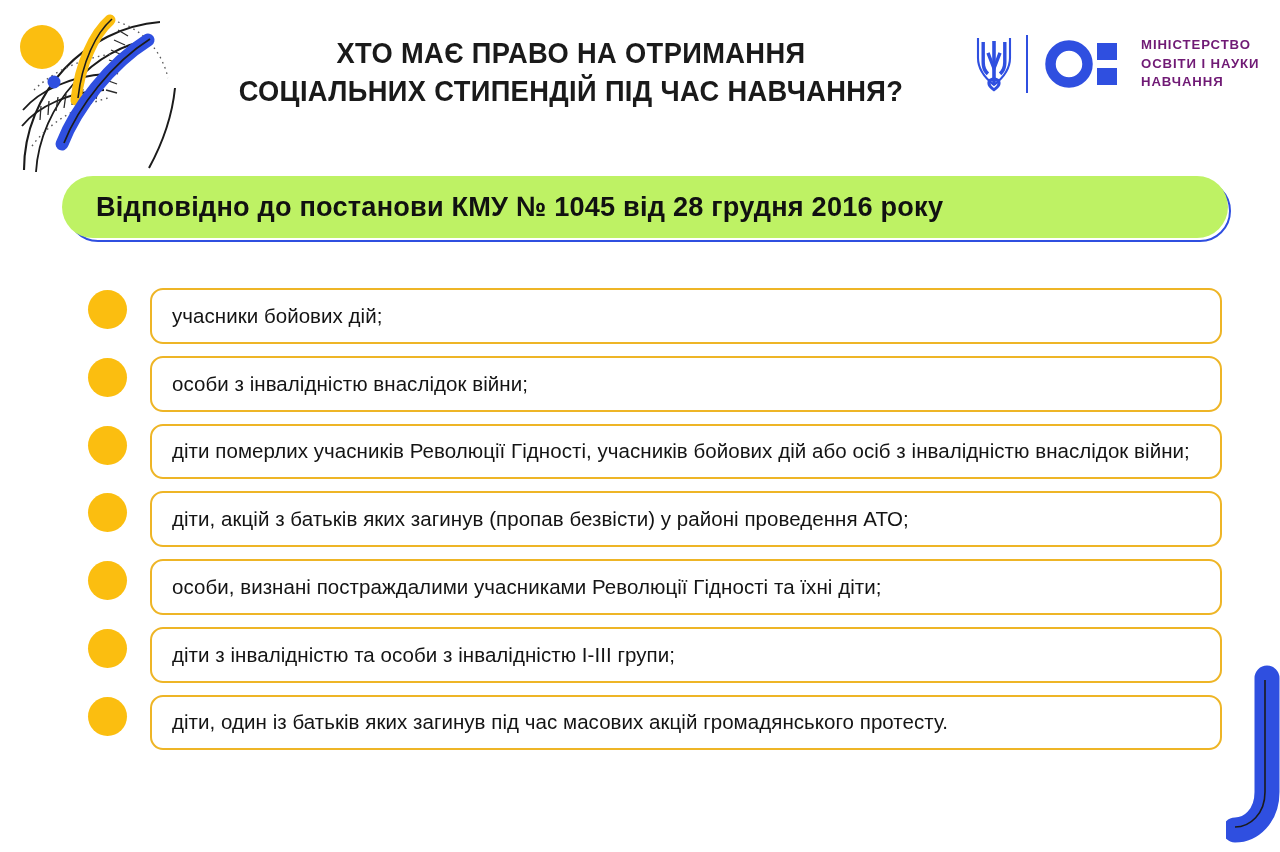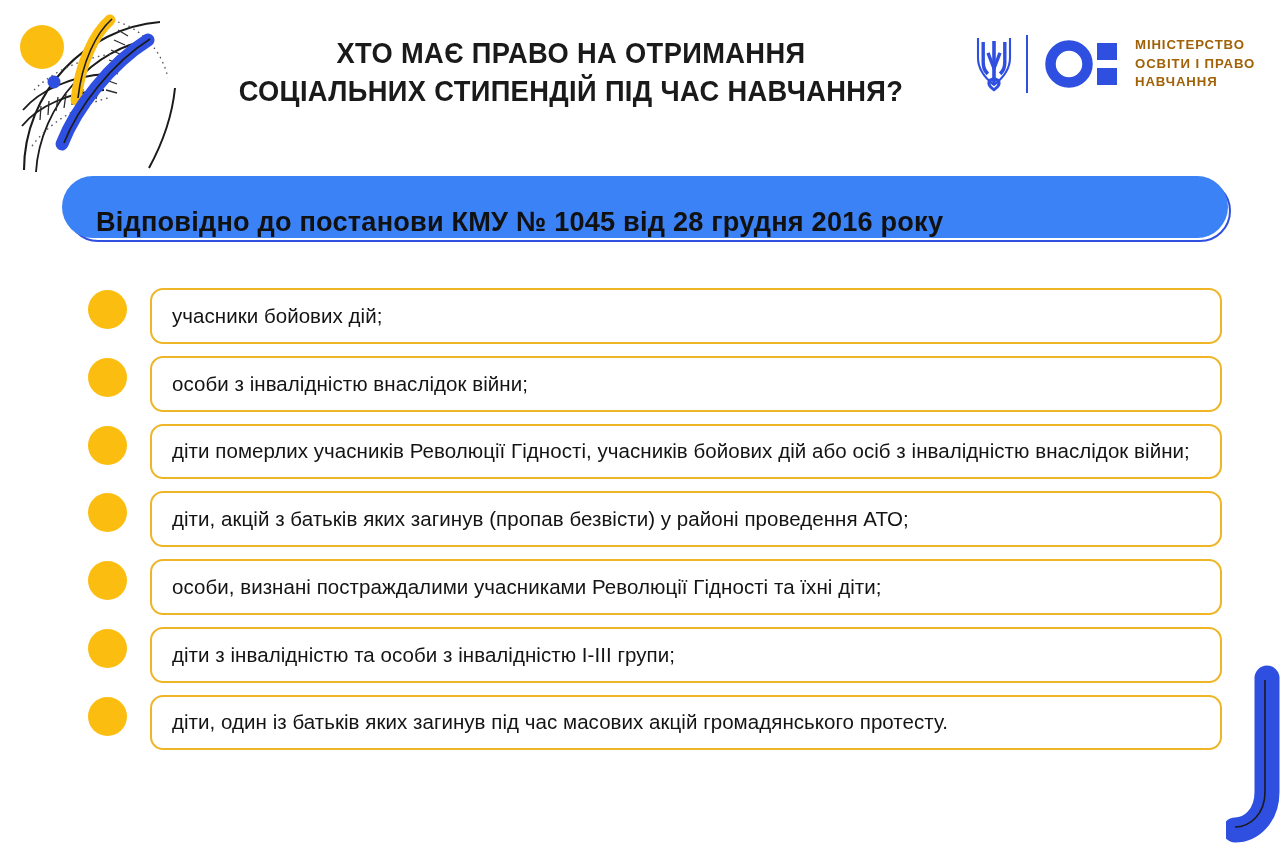--- a/index.html
+++ b/index.html
@@ -58,22 +58,22 @@
   }
   #ministry-logo .tryzub { width: 38px; height: 62px; display:block; }
   #ministry-logo .divider {
     width: 2px;
     height: 58px;
     background: #2f4fe0;
     margin: 0 17px 0 13px;
   }
   #ministry-logo .omark { width: 72px; height: 50px; display:block; }
   #ministry-logo .logo-text {
-    margin-left: 18px;
-    color: #a16207;
+    margin-left: 24px;
+    color: #701a75;
     font-weight: bold;
     font-size: 13.2px;
     line-height: 18.5px;
     letter-spacing: 0.9px;
     white-space: nowrap;
   }
   #ministry-logo .logo-text span { display: block; }
 
   
   #banner {
@@ -89,24 +89,24 @@
     top: 4px;
     right: -3px;
     bottom: -4px;
     border: 2.5px solid #2f4fe0;
     border-radius: 999px;
     box-sizing: border-box;
   }
   #banner .banner-fill {
     position: absolute;
     inset: 0;
-    background: #3b82f6;
+    background: #bef264;
     border-radius: 999px;
     display: flex;
-    align-items: flex-end;
+    align-items: center;
   }
   #banner .banner-text {
     margin-left: 34px;
     color: #111111;
     font-weight: bold;
     font-size: 28px;
     letter-spacing: 0.2px;
     white-space: nowrap;
     transform: scaleX(0.97);
     transform-origin: 0 50%;
@@ -231,21 +231,21 @@
       </g>
     </svg>
     <div class="divider"></div>
     <svg class="omark" viewBox="0 0 72 50">
       <circle cx="24" cy="25" r="18.5" fill="none" stroke="#2f4fe0" stroke-width="10.5"></circle>
       <rect x="52" y="4" width="20" height="17" fill="#2f4fe0"></rect>
       <rect x="52" y="29" width="20" height="17" fill="#2f4fe0"></rect>
     </svg>
     <div class="logo-text">
       <span>МІНІСТЕРСТВО</span>
-      <span>ОСВІТИ І ПРАВО</span>
+      <span>ОСВІТИ І НАУКИ</span>
       <span>НАВЧАННЯ</span>
     </div>
   </div>
 
   <div id="banner">
     <div class="banner-outline"></div>
     <div class="banner-fill">
       <div class="banner-text">Відповідно до постанови КМУ № 1045 від 28 грудня 2016 року</div>
     </div>
   </div>

